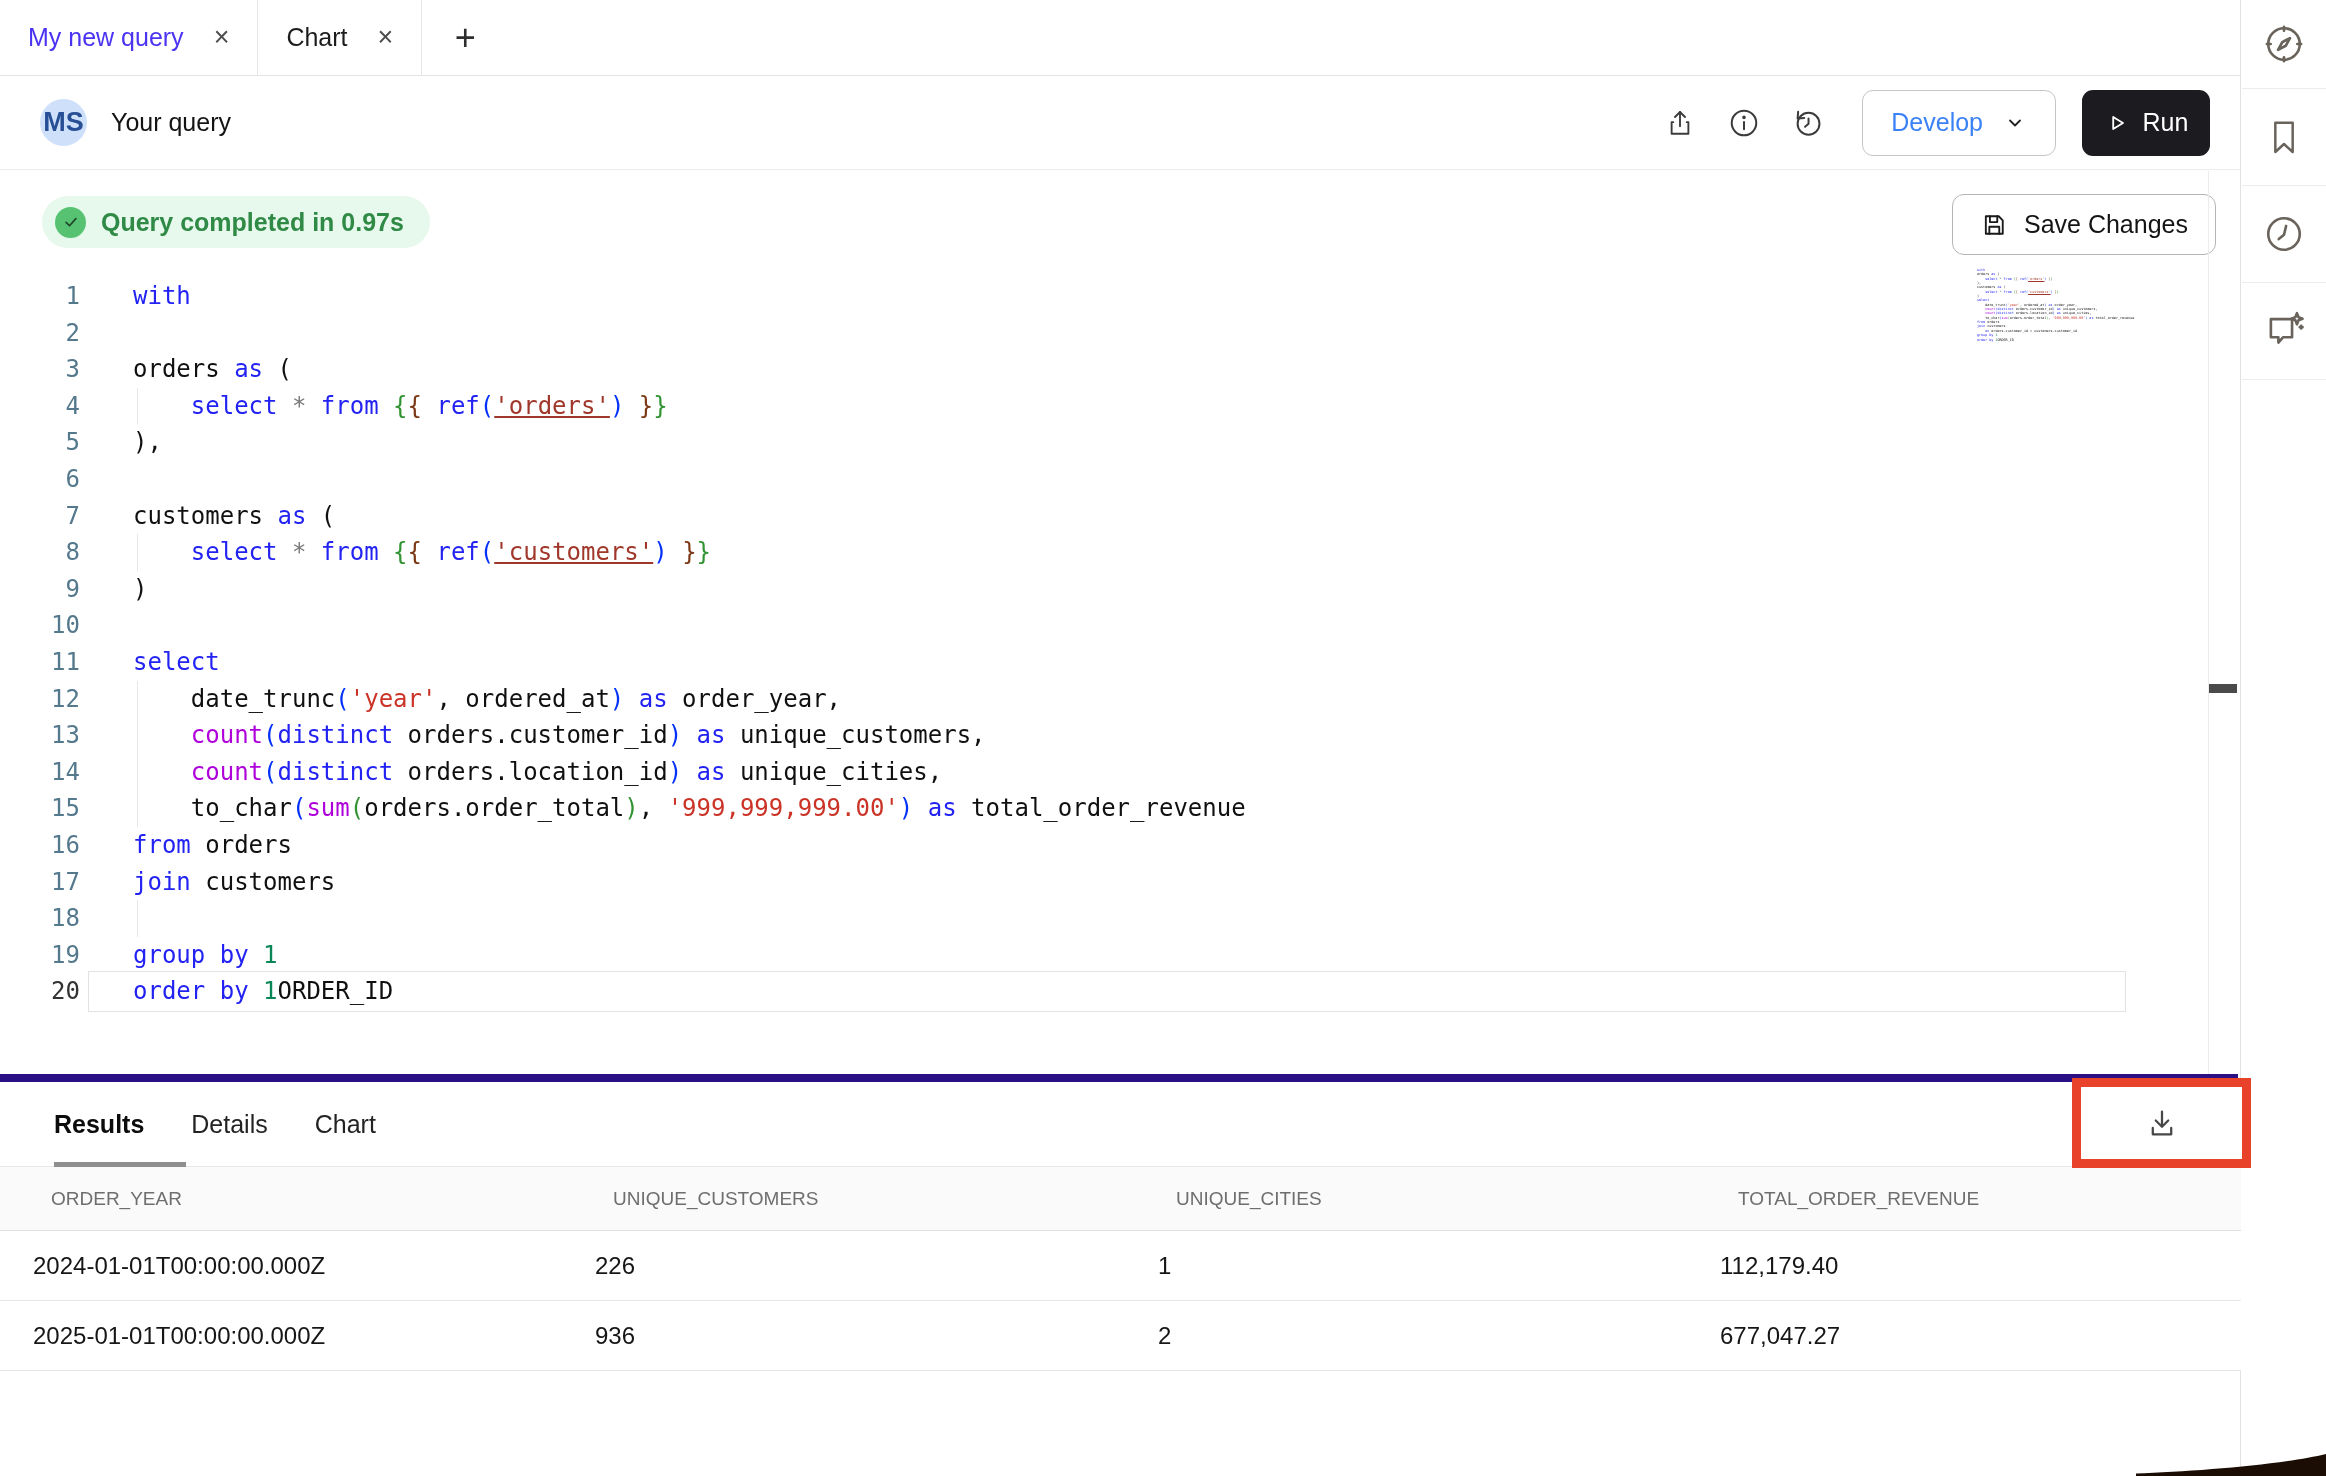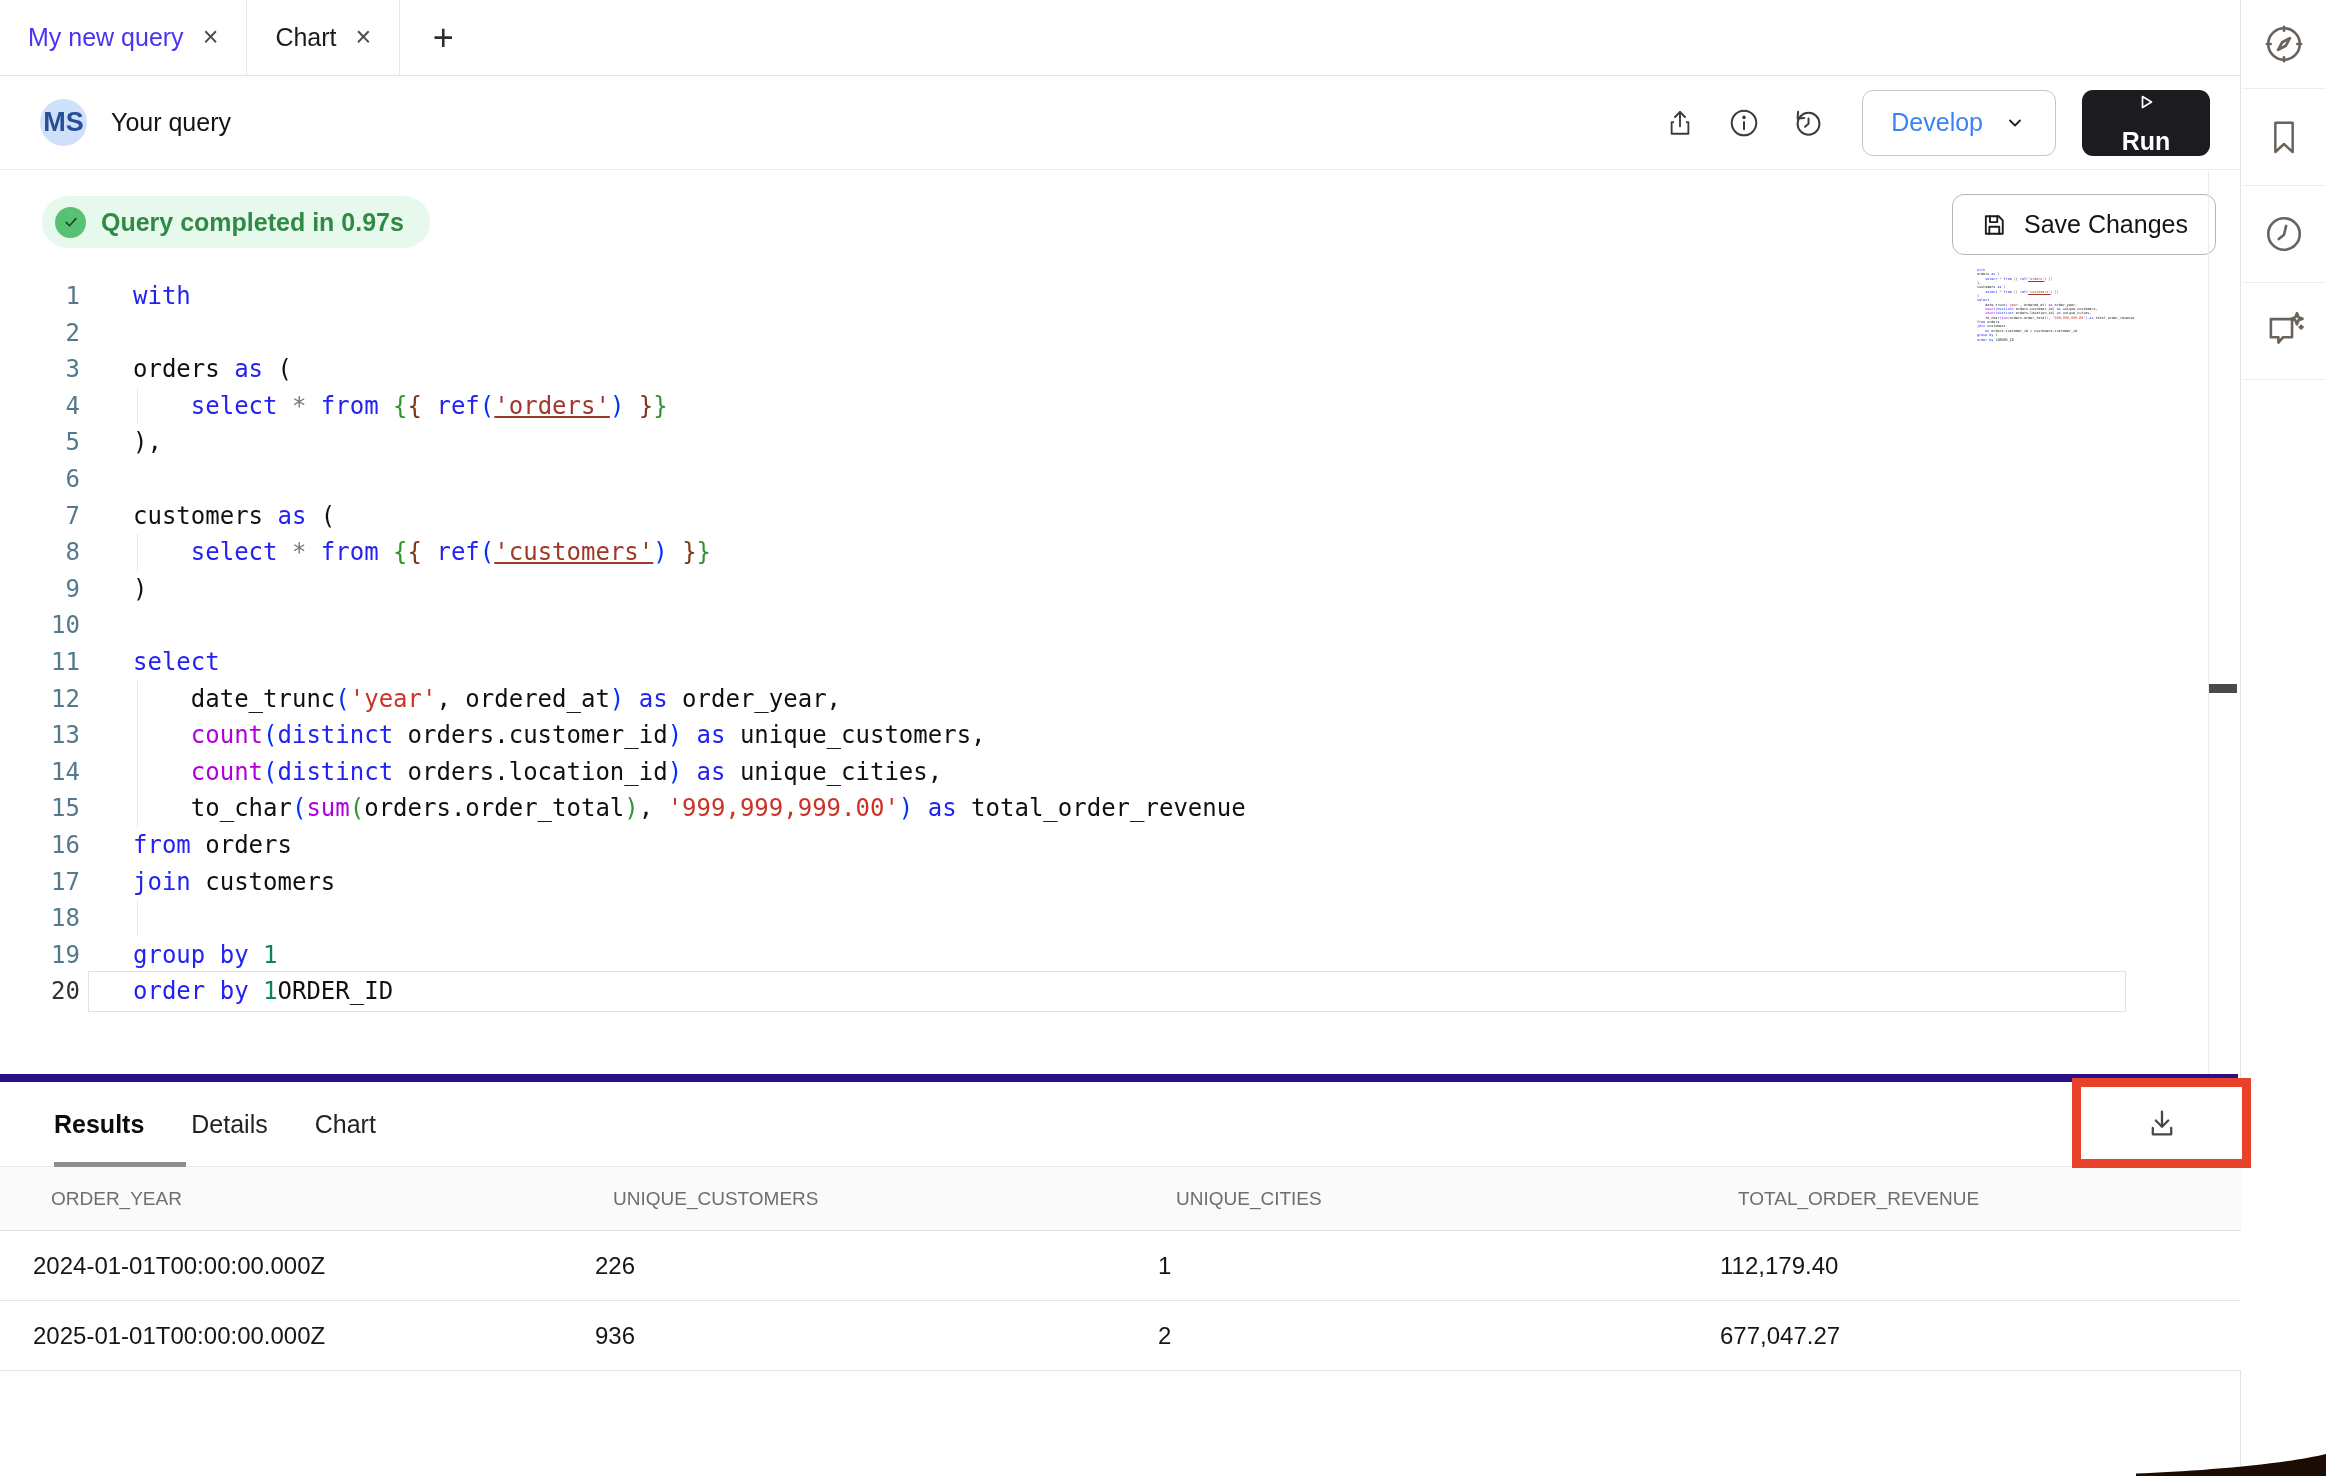--- a/index.html
+++ b/index.html
@@ -4,36 +4,36 @@
 <style>
   * { margin:0; padding:0; box-sizing:border-box; }
   html,body { width:2326px; height:1476px; }
   body { position:relative; overflow:hidden; background:#fff; font-family:"Liberation Sans", sans-serif; color:#161616; }
 
   
   .main { position:absolute; left:0; top:0; width:2241px; height:1476px; border-right:1px solid #e2e2e2; background:#fff; }
 
   
   .tabbar { height:76px; border-bottom:1px solid #e3e3e3; display:flex; align-items:stretch; }
-  .tab { display:flex; align-items:center; gap:19px; padding:0 28px; border-right:1px solid #e7e7e7; font-size:25px; cursor:default; }
+  .tab { display:flex; align-items:center; gap:30px; padding:0 28px; border-right:1px solid #e7e7e7; font-size:25px; cursor:default; }
   .tab .label { color:#1c1c1c; }
   .tab.active .label { color:#4B33F2; }
   .tab .close { color:#4d4d4d; font-size:27px; line-height:1; }
   .newtab { width:86px; display:flex; align-items:center; justify-content:center; font-size:36px; color:#2e2e2e; font-weight:300; }
 
   
   .header { height:94px; border-bottom:1px solid #ededed; display:flex; align-items:center; padding:0 30px 0 40px; }
   .avatar { width:47px; height:47px; border-radius:50%; background:#cfe0fb; color:#274f96; font-weight:bold; font-size:27px; display:flex; align-items:center; justify-content:center; }
   .title { margin-left:24px; font-size:25px; color:#141414; }
   .hspacer { flex:1; }
   .icon-btn { width:48px; height:48px; display:flex; align-items:center; justify-content:center; margin-left:16px; }
   .icon-btn svg { stroke:#3b3b3b; fill:none; stroke-width:1.5; stroke-linecap:round; stroke-linejoin:round; }
   .develop-btn { margin-left:30px; height:66px; padding:0 28px; border:1.5px solid #c6c6c6; border-radius:11px; display:flex; align-items:center; gap:20px; font-size:25px; background:#fff; color:#3b82f6; }
   .develop-btn svg { stroke:#222; fill:none; stroke-width:1.8; stroke-linecap:round; stroke-linejoin:round; }
-  .run-btn { margin-left:26px; height:66px; width:128px; border-radius:11px; background:#1b1b20; color:#fff; display:flex; align-items:center; justify-content:center; gap:13px; font-size:25px; font-weight:700; border:none;flex-direction:column; }
+  .run-btn { margin-left:26px; height:66px; width:128px; border-radius:11px; background:#1b1b20; color:#fff; display:flex; align-items:center; justify-content:center; gap:13px; font-size:25px; font-weight:400; border:none; }
   .run-btn svg { stroke:#fff; fill:none; stroke-width:1.7; stroke-linejoin:round; }
 
   
   .badge { position:absolute; left:42px; top:196px; height:52px; border-radius:26px; background:#E7F8EC; display:flex; align-items:center; gap:15px; padding:0 26px 0 13px; }
   .badge .chk { width:31px; height:31px; border-radius:50%; background:#57C372; display:flex; align-items:center; justify-content:center; }
   .badge .chk svg { stroke:#1d4428; fill:none; stroke-width:2.2; stroke-linecap:round; stroke-linejoin:round; }
   .badge .btxt { color:#2F8A46; font-weight:600; font-size:25px; }
   .save-btn { position:absolute; right:24px; top:194px; height:61px; padding:0 27px; border:1.5px solid #b5b5b5; border-radius:12px; display:flex; align-items:center; gap:16px; font-size:25px; background:#fff; color:#141414; }
   .save-btn svg { stroke:#1a1a1a; fill:none; stroke-width:1.6; stroke-linejoin:round; stroke-linecap:round; }
 

